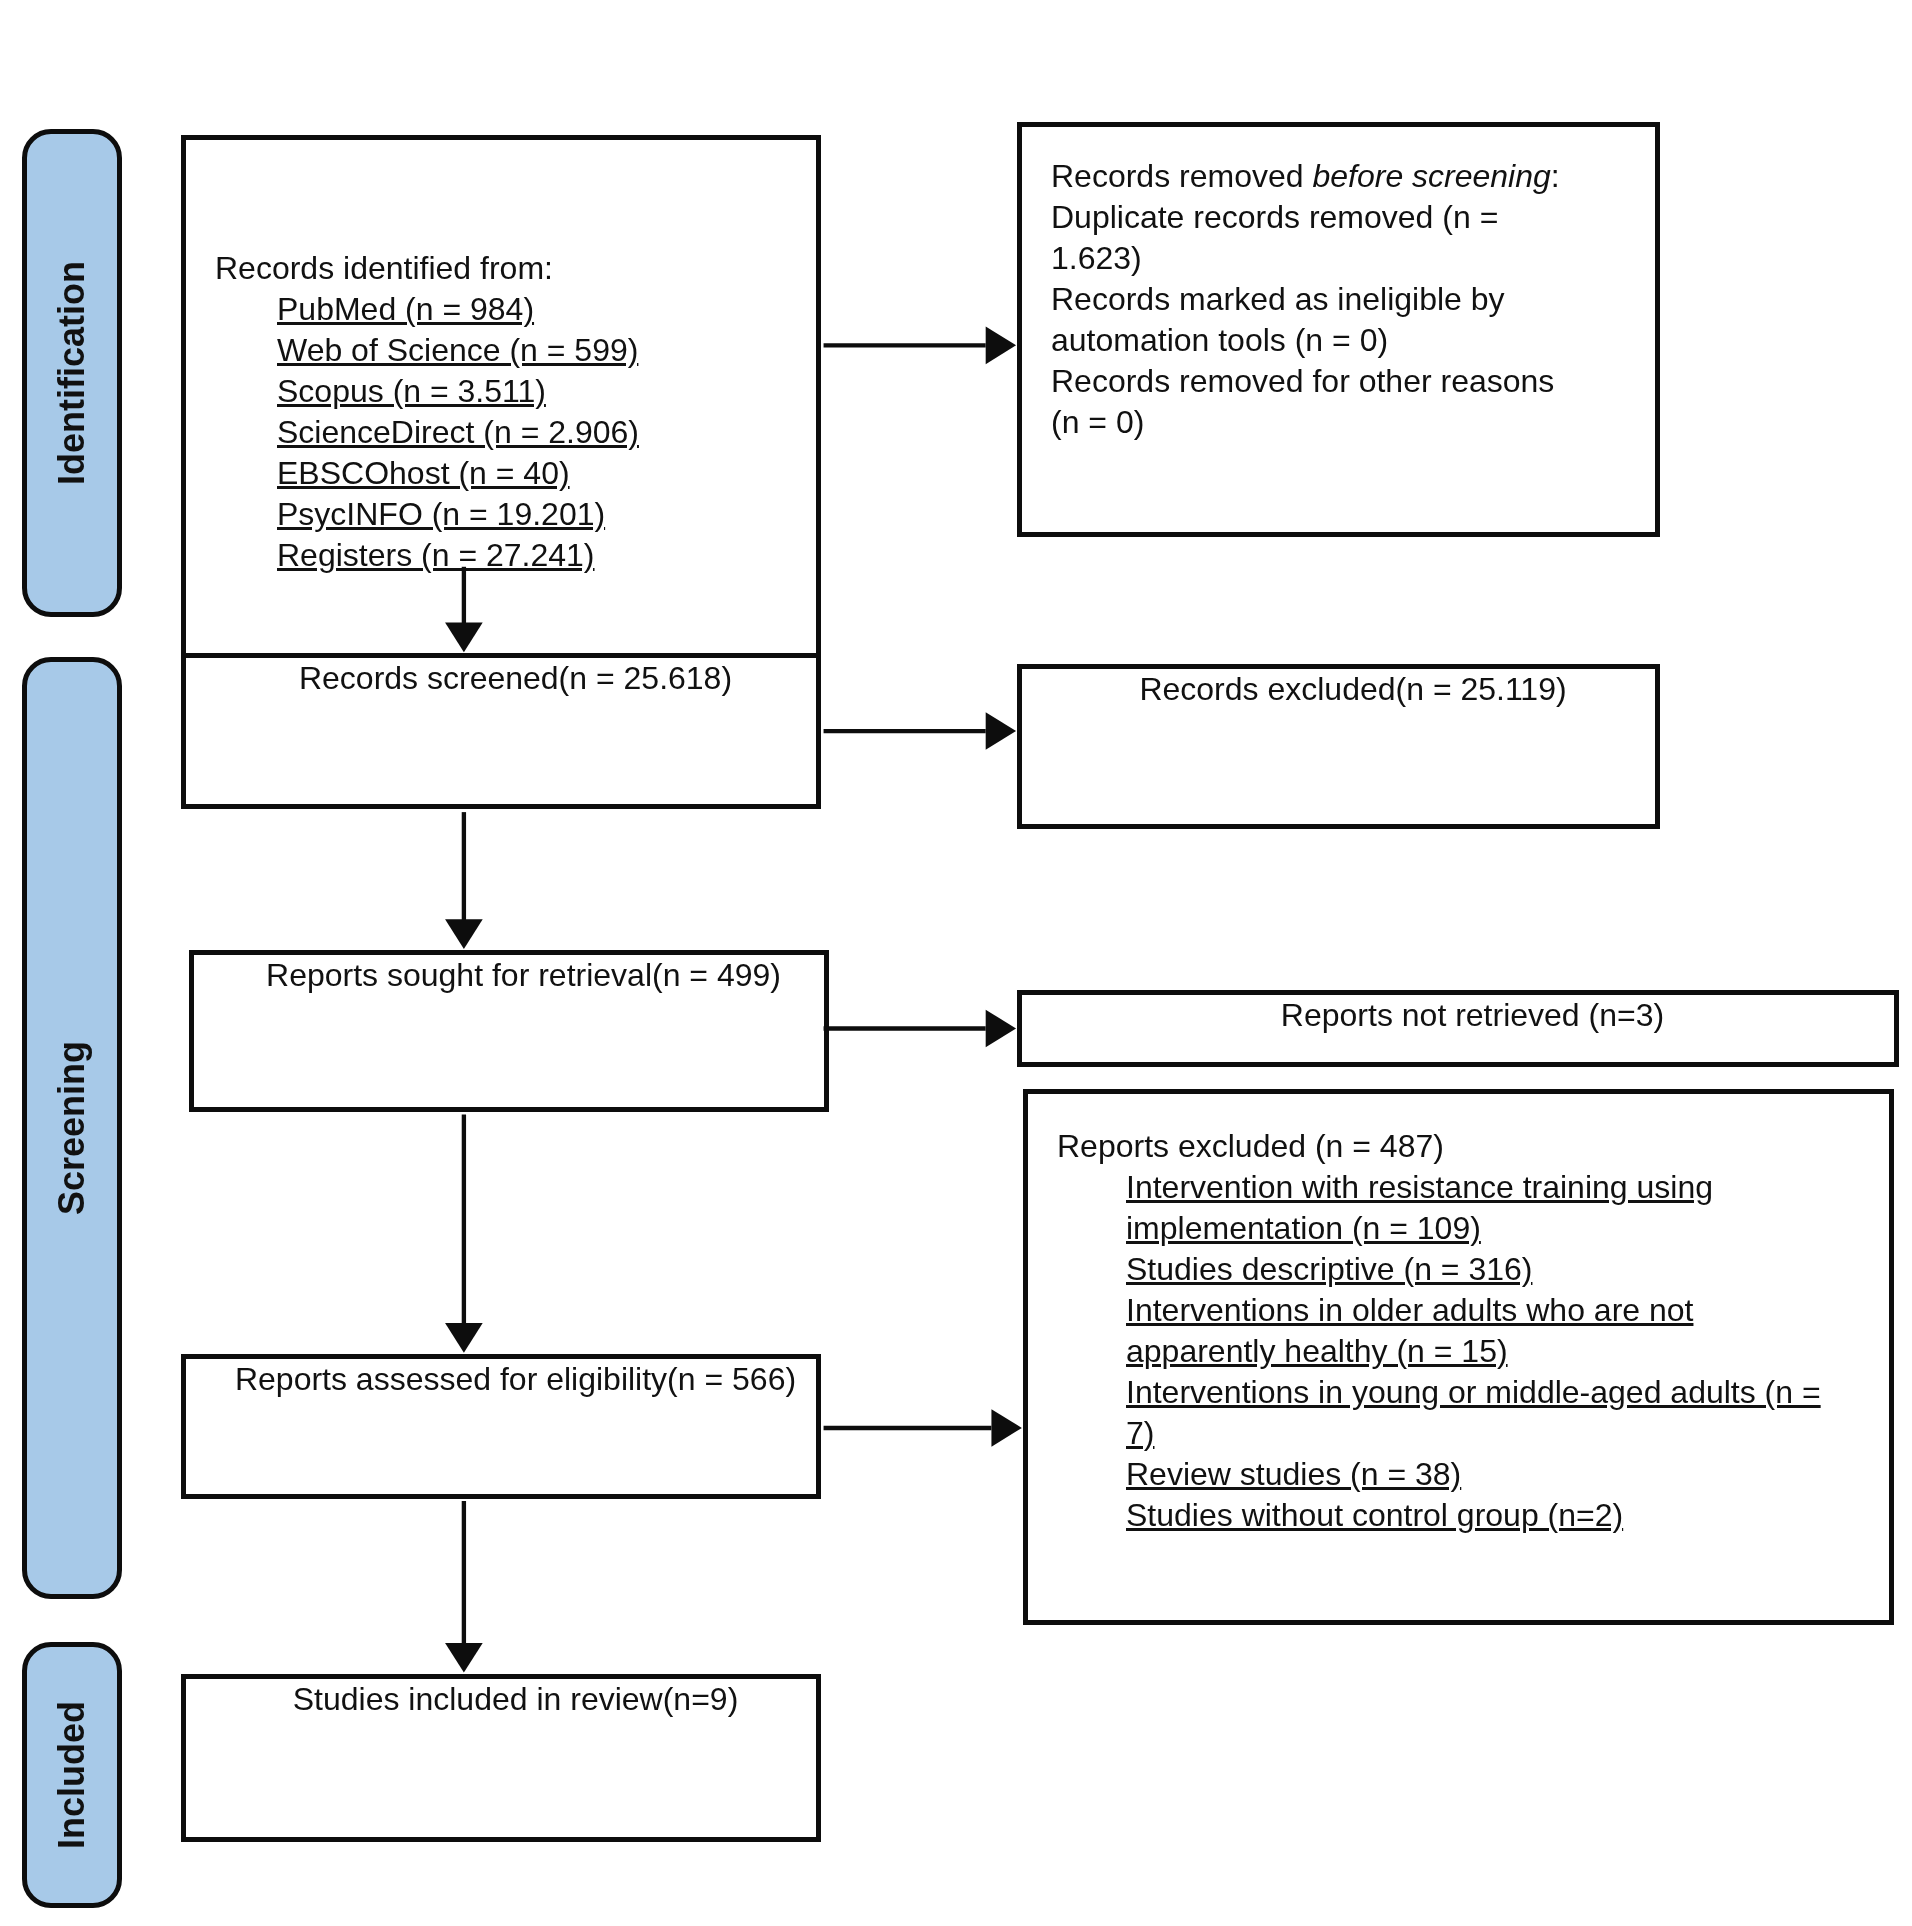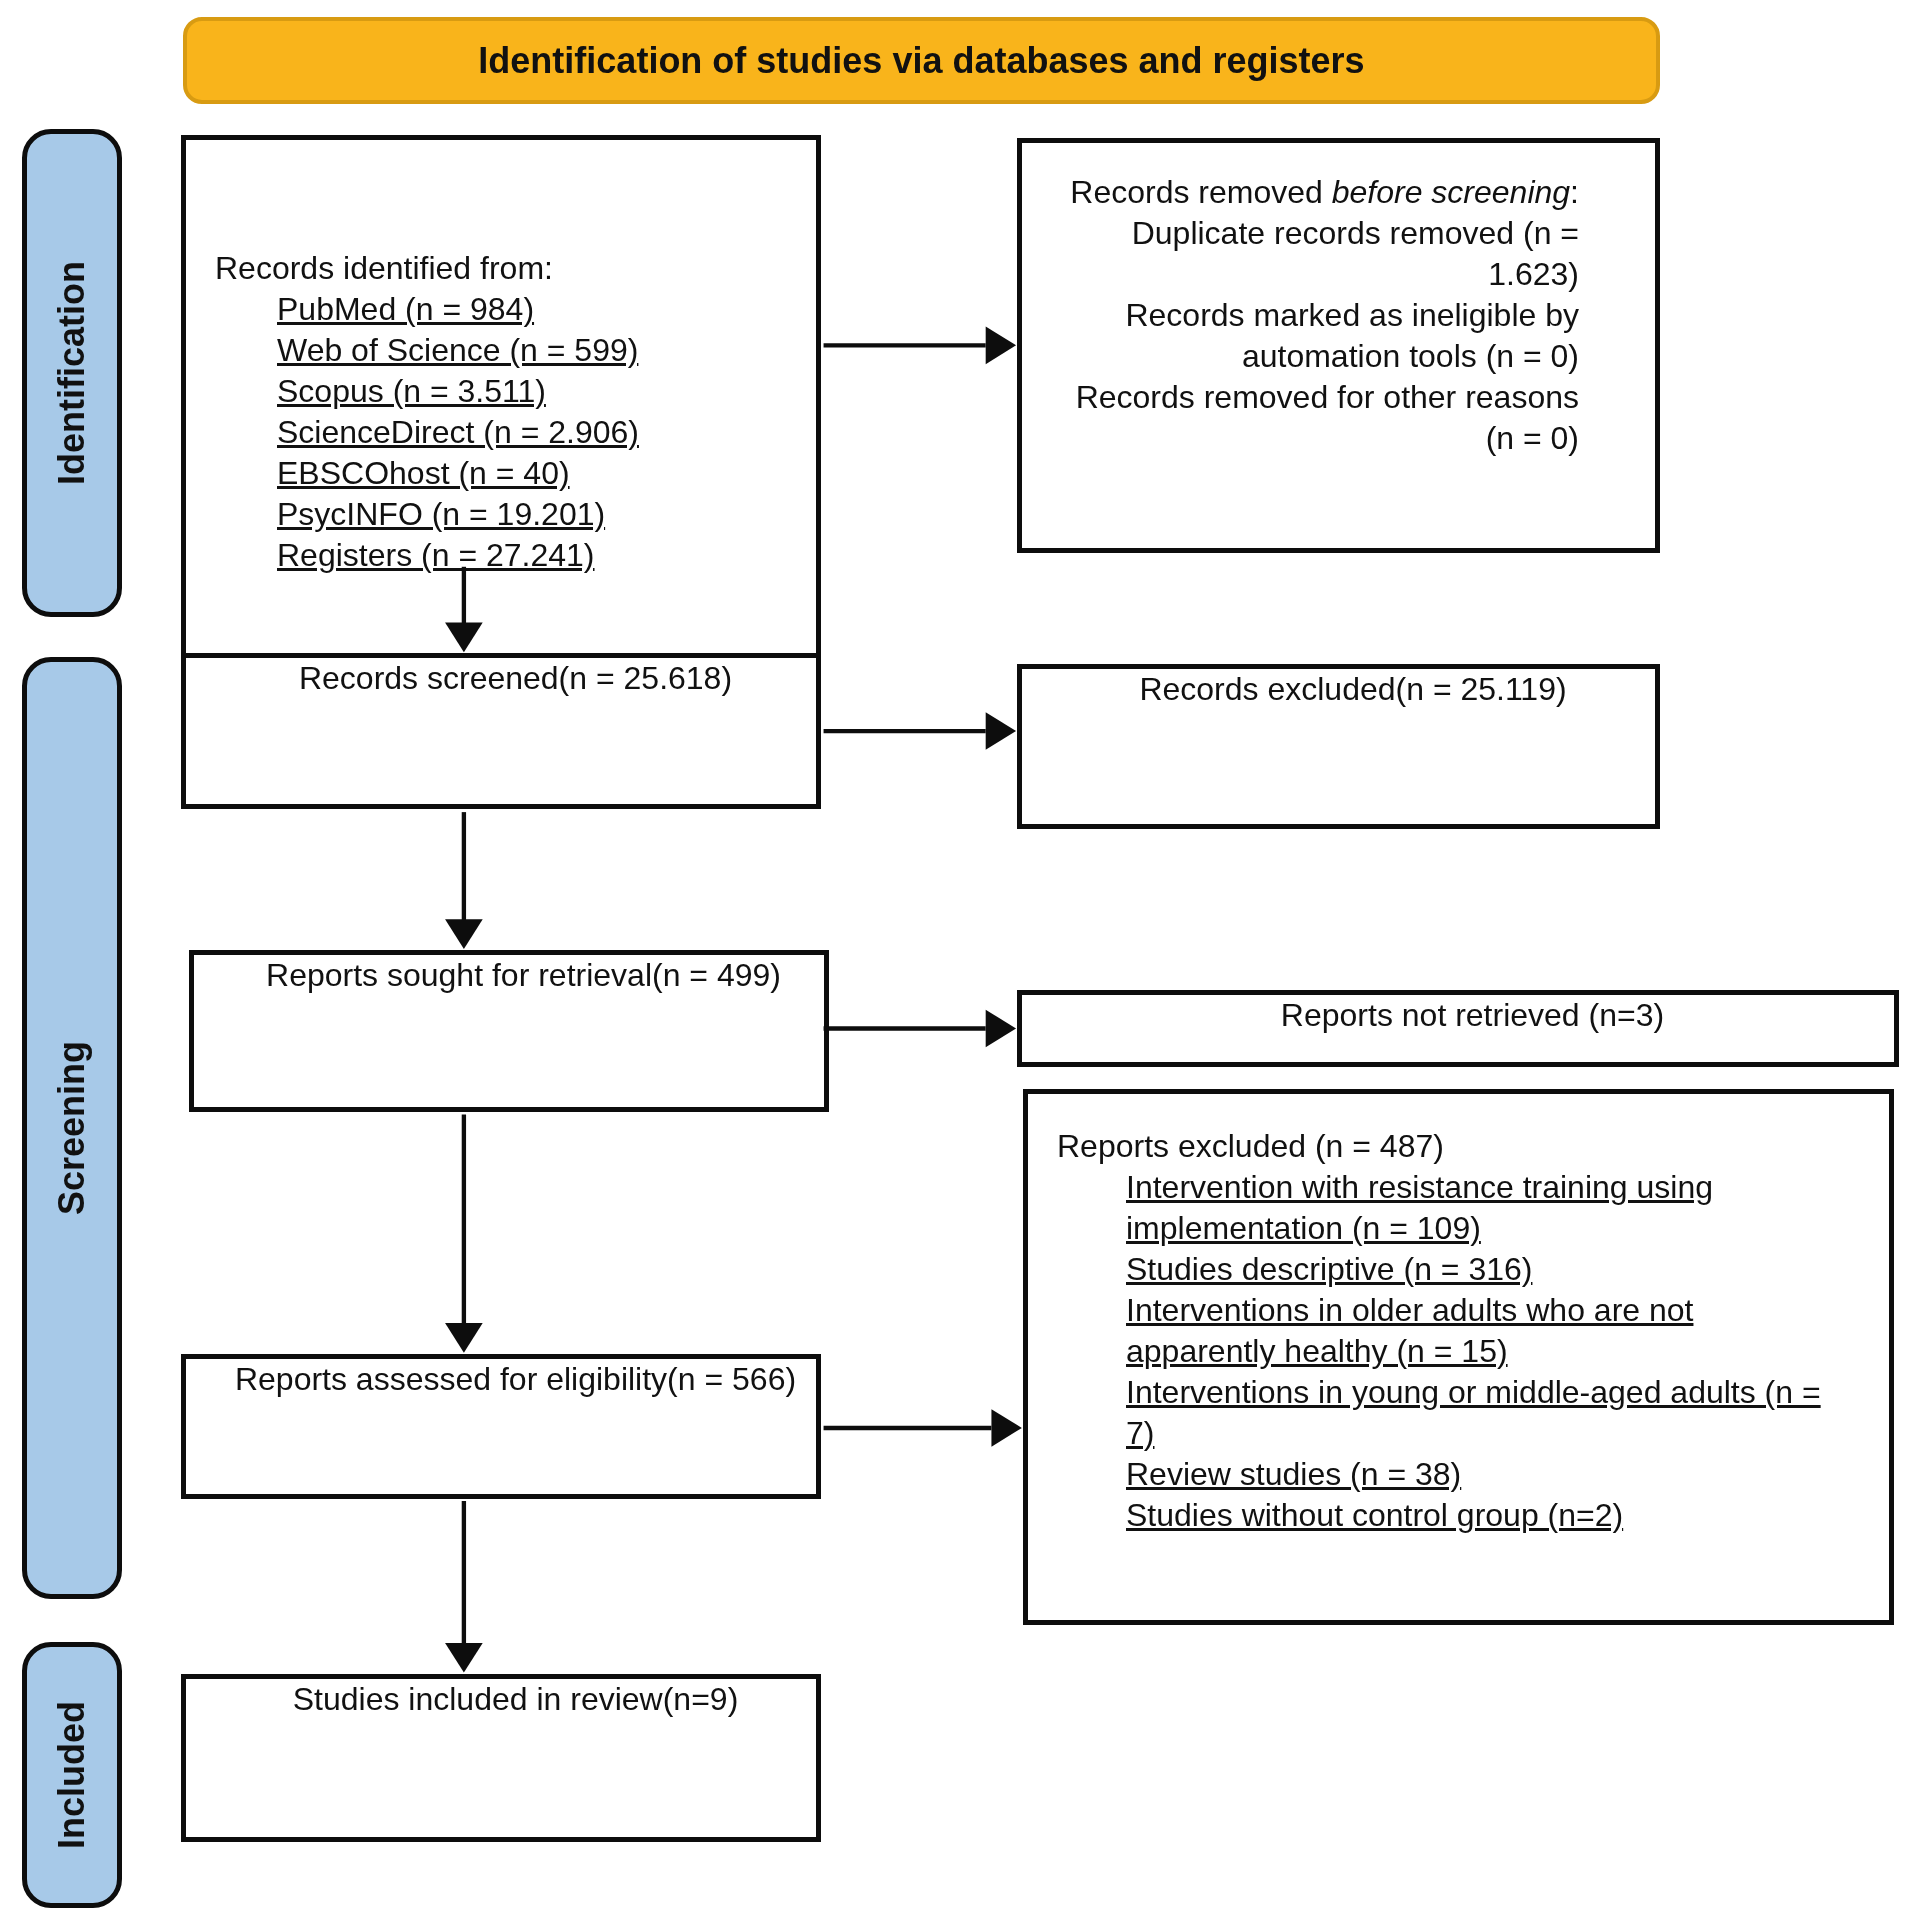--- a/index.html
+++ b/index.html
@@ -57,41 +57,38 @@
   .box .line{white-space:normal;}
   .box .item{margin-left:62px;text-decoration:underline;}
   .box.center{display:flex;flex-direction:row;justify-content:center;}
 
   #box-records-identified{left:181px;top:135px;width:640px;height:534px;padding:35px 22px 14.5px 29px;display:flex;flex-direction:column;justify-content:center;}
   #box-records-screened {left:181px;top:653px;width:640px;height:156px;padding-left:29px;}
   #box-reports-sought   {left:189px;top:950px;width:640px;height:162px;padding-left:29px;}
   #box-reports-assessed {left:181px;top:1354px;width:640px;height:145px;padding-left:29px;}
   #box-studies-included {left:181px;top:1674px;width:640px;height:168px;padding-left:29px;}
 
-  #box-records-removed  {left:1017px;top:138px;width:643px;height:415px;padding:29px 76px 32px 29px;text-align:right;}
+  #box-records-removed  {left:1017px;top:122px;width:643px;height:415px;padding:29px 76px 32px 29px;}
   #box-records-excluded {left:1017px;top:664px;width:643px;height:165px;padding-left:29px;}
   #box-reports-not-retrieved{left:1017px;top:990px;width:882px;height:77px;padding-left:29px;}
   #box-reports-excluded {left:1023px;top:1089px;width:871px;height:536px;padding:32px 40px 14.5px 29px;}
   #box-reports-excluded .item{margin-left:69px;}
 
   
   svg.arrows{position:absolute;left:0;top:0;width:1912px;height:1926px;pointer-events:none;}
   svg.arrows line{stroke:var(--line-color);stroke-width:6;}
   svg.arrows polygon{fill:var(--line-color);}
 
   em{font-style:italic;}
 </style>
 </head>
 <body>
 
 <div id="canvas">
 
-  <div class="title-bar">
-    <span>Identification of studies via databases and registers</span>
-  </div>
 
   <div class="stage-bar" id="stage-identification">
     <span class="vtext">Identification</span>
   </div>
   <div class="stage-bar" id="stage-screening">
     <span class="vtext">Screening</span>
   </div>
   <div class="stage-bar" id="stage-included">
     <span class="vtext">Included</span>
   </div>

